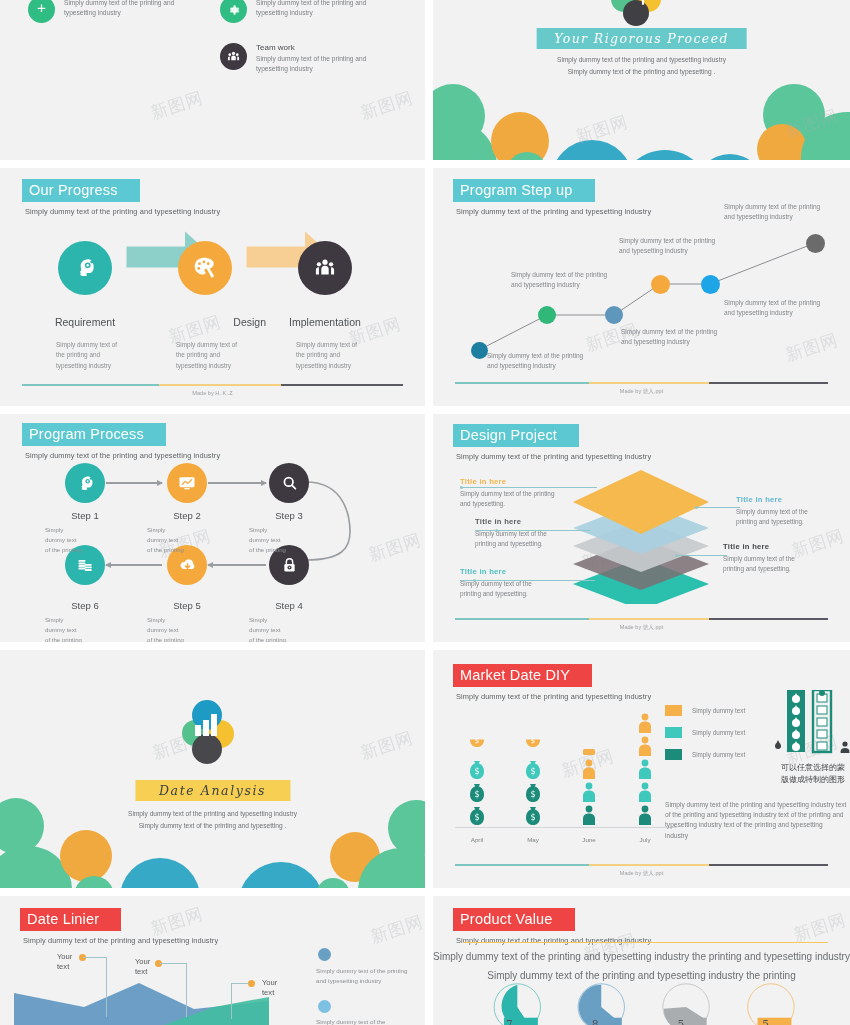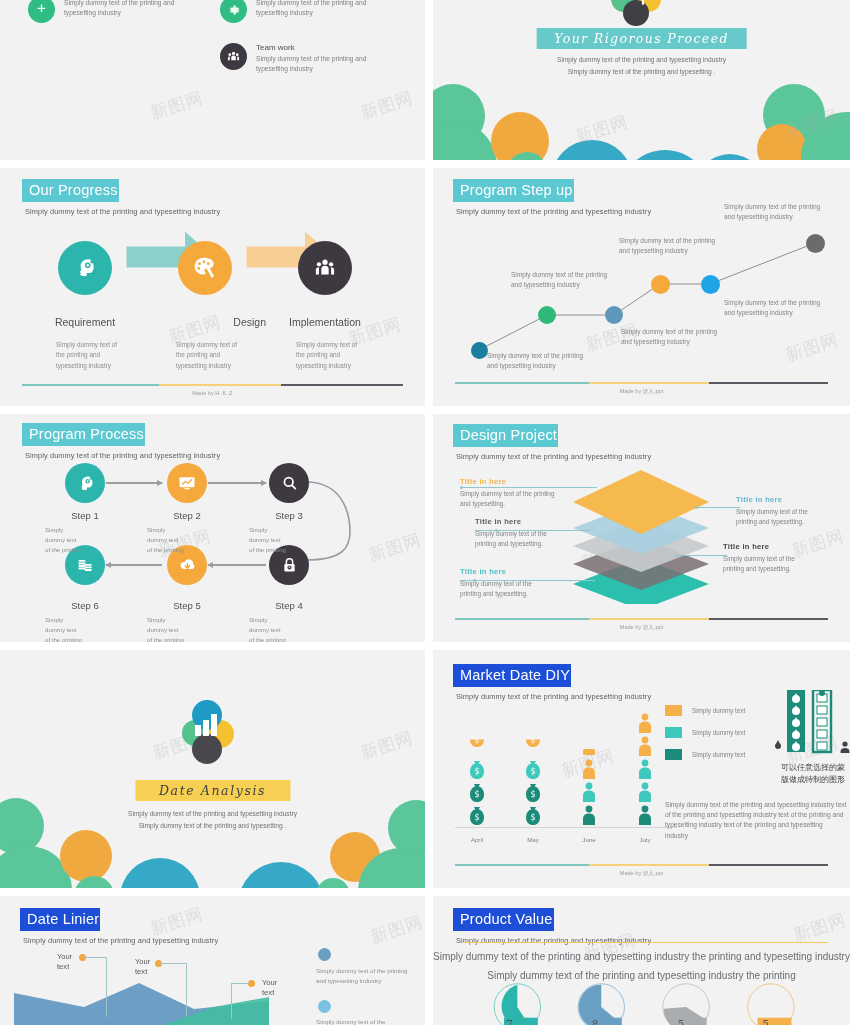--- a/index.html
+++ b/index.html
@@ -6,26 +6,26 @@
   body {
     width:850px; height:1025px; background:#ffffff;
     font-family:"Liberation Sans", sans-serif;
     overflow:hidden; position:relative;
   }
   .grid { position:absolute; inset:0; }
   .panel { position:absolute; background:#f2f2f2; overflow:hidden; }
 
   
   .title-chip {
-    display:inline-block; padding:2px 1px 3px 7px;
+    display:inline-block; padding:2px 22px 3px 7px;
     color:#ffffff; font-size:14.5px; font-weight:400;
     letter-spacing:.2px; line-height:1.25;
   }
   .chip-teal { background:#5bc8d2; }
-  .chip-yellow { background:#1d4ed8; }
+  .chip-yellow { background:#ef4444; }
   .sub-line { font-size:7.4px; color:#5d6164; margin:5px 0 0 3px; letter-spacing:.1px; }
   .body-sm { font-size:6.6px; color:#7d8184; line-height:1.55; }
   .body-xs { font-size:6.2px; color:#8b8f92; line-height:1.6; }
 
   .footer { position:absolute; left:22px; right:22px; bottom:10px; }
   .footer .bar { display:flex; height:2px; }
   .footer .bar i { display:block; height:2px; }
   .footer .bar .b1 { background:#7fc5c0; flex:0 0 36%; }
   .footer .bar .b2 { background:#f5d07e; flex:0 0 32%; }
   .footer .bar .b3 { background:#5a5a62; flex:1; }

